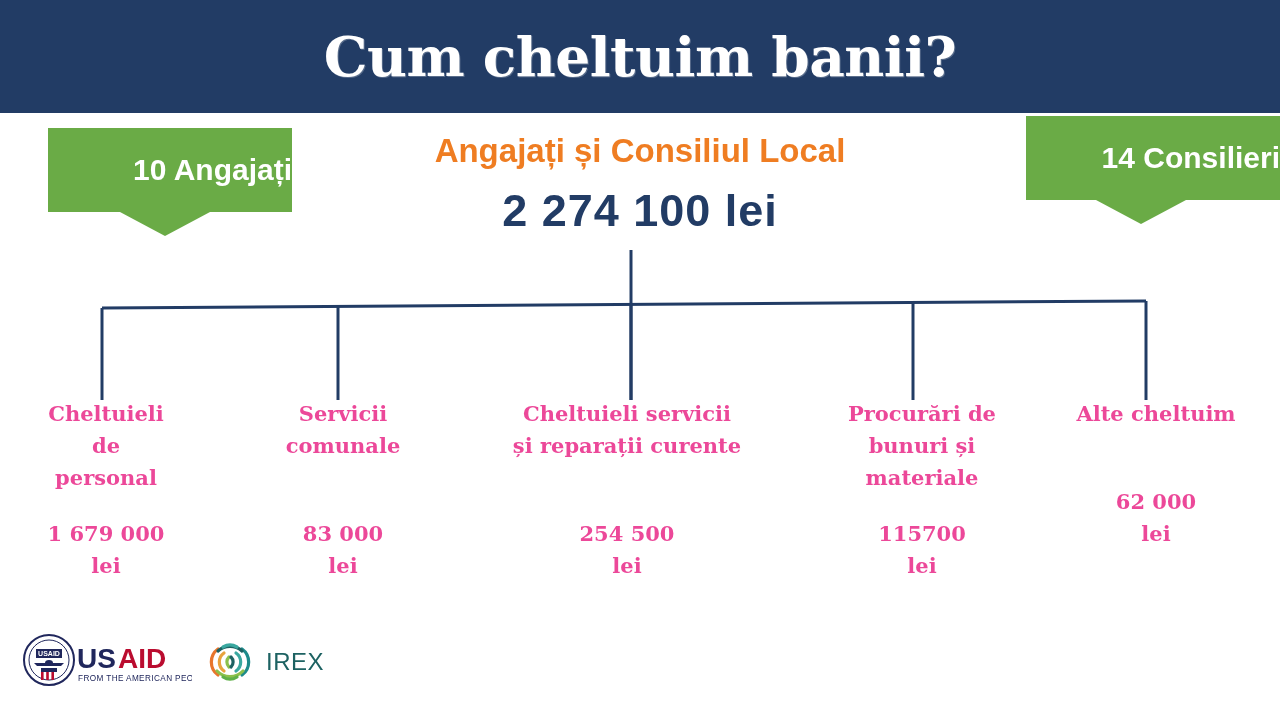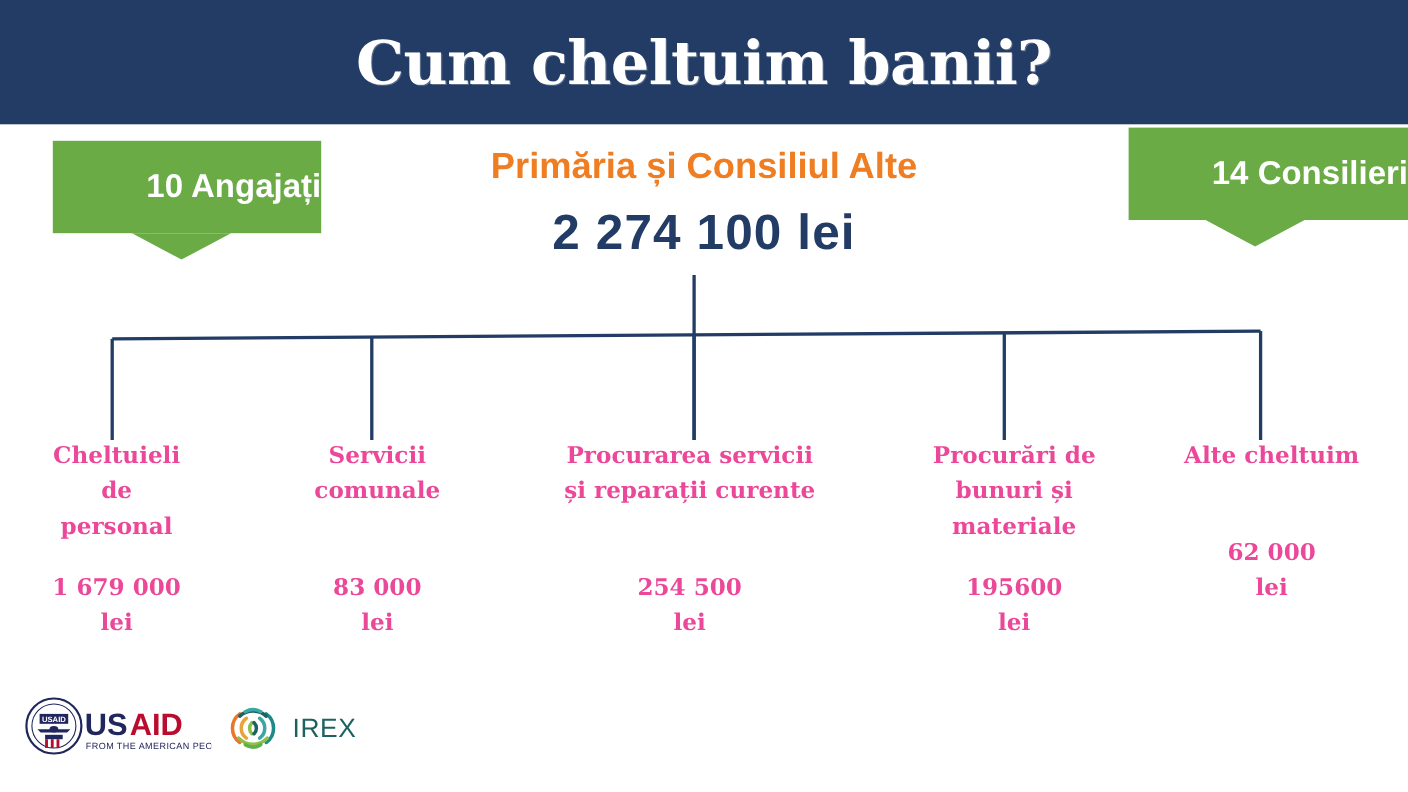--- a/index.html
+++ b/index.html
@@ -121,21 +121,21 @@
   <div class="callout" id="callout-left">
     <span>10 Angajați</span>
     <span class="callout-tail"></span>
   </div>
 
   <div class="callout" id="callout-right">
     <span>14 Consilieri</span>
     <span class="callout-tail"></span>
   </div>
 
-  <div class="org-name">Primăria și Consiliul Alte</div>
+  <div class="org-name">Angajați și Consiliul Local</div>
   <div class="org-amount">2 274 100 lei</div>
 
   <svg class="tree" viewBox="0 0 1280 170" width="1280" height="170">
 
     <line x1="631" y1="10" x2="631" y2="160" stroke="#223c65" stroke-width="3"></line>
 
     <line x1="102" y1="68" x2="1146" y2="61" stroke="#223c65" stroke-width="3"></line>
 
     <line x1="102" y1="68" x2="102" y2="160" stroke="#223c65" stroke-width="3"></line>
     <line x1="338" y1="66" x2="338" y2="160" stroke="#223c65" stroke-width="3"></line>
@@ -155,31 +155,31 @@
     </div>
 
     <div class="col" id="col-1">
       <div class="col-label">Servicii
 comunale</div>
       <div class="col-amount">83 000
 lei</div>
     </div>
 
     <div class="col" id="col-2">
-      <div class="col-label">Procurarea servicii
+      <div class="col-label">Cheltuieli servicii
 și reparații curente</div>
       <div class="col-amount">254 500
 lei</div>
     </div>
 
     <div class="col" id="col-3">
       <div class="col-label">Procurări de
 bunuri și
 materiale</div>
-      <div class="col-amount">195600
+      <div class="col-amount">115700
 lei</div>
     </div>
 
     <div class="col" id="col-4">
       <div class="col-label">Alte cheltuim</div>
       <div class="col-amount">62 000
 lei</div>
     </div>
 
   </div>

